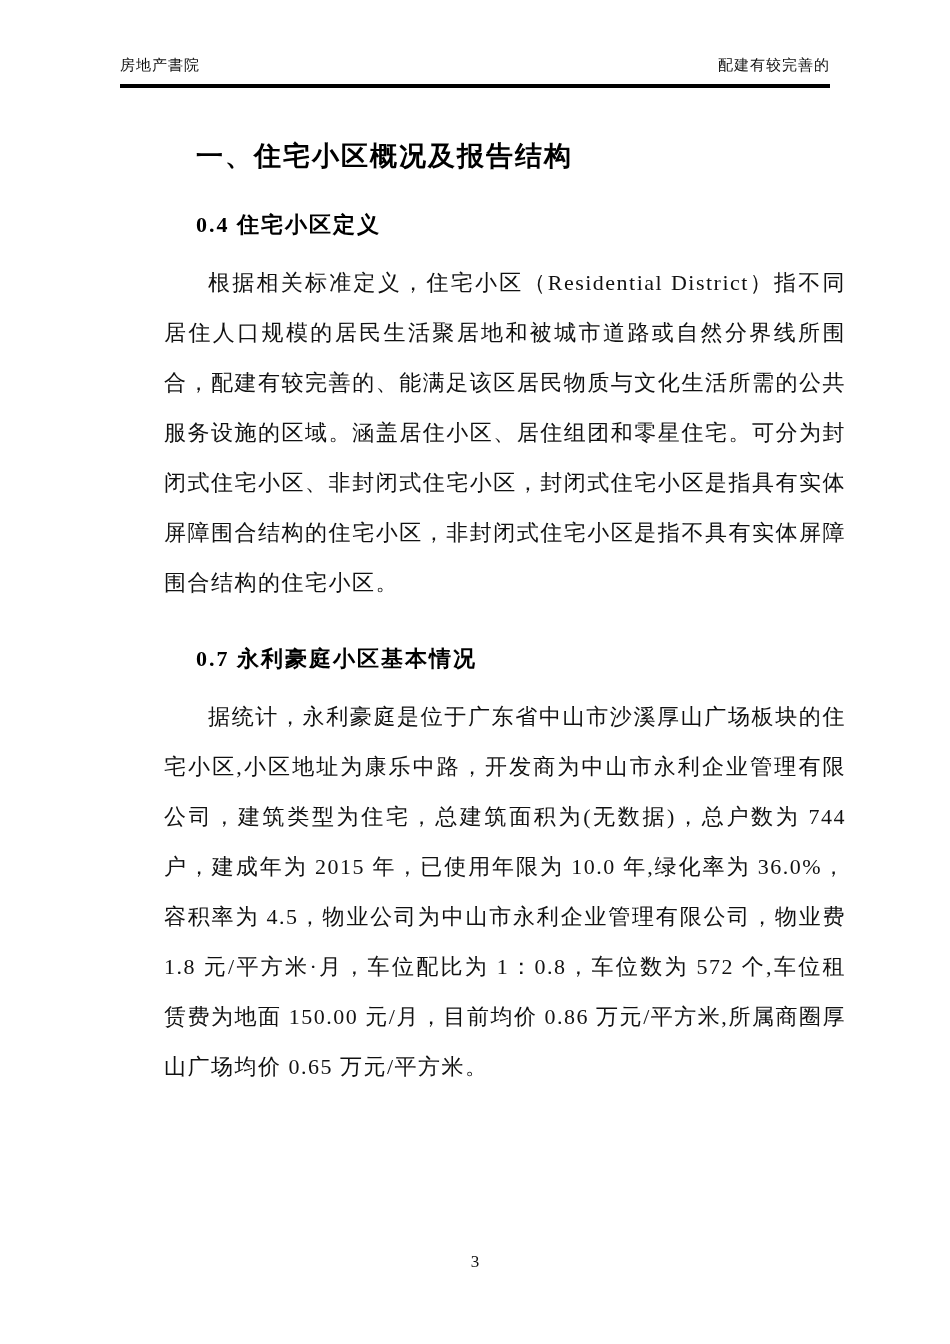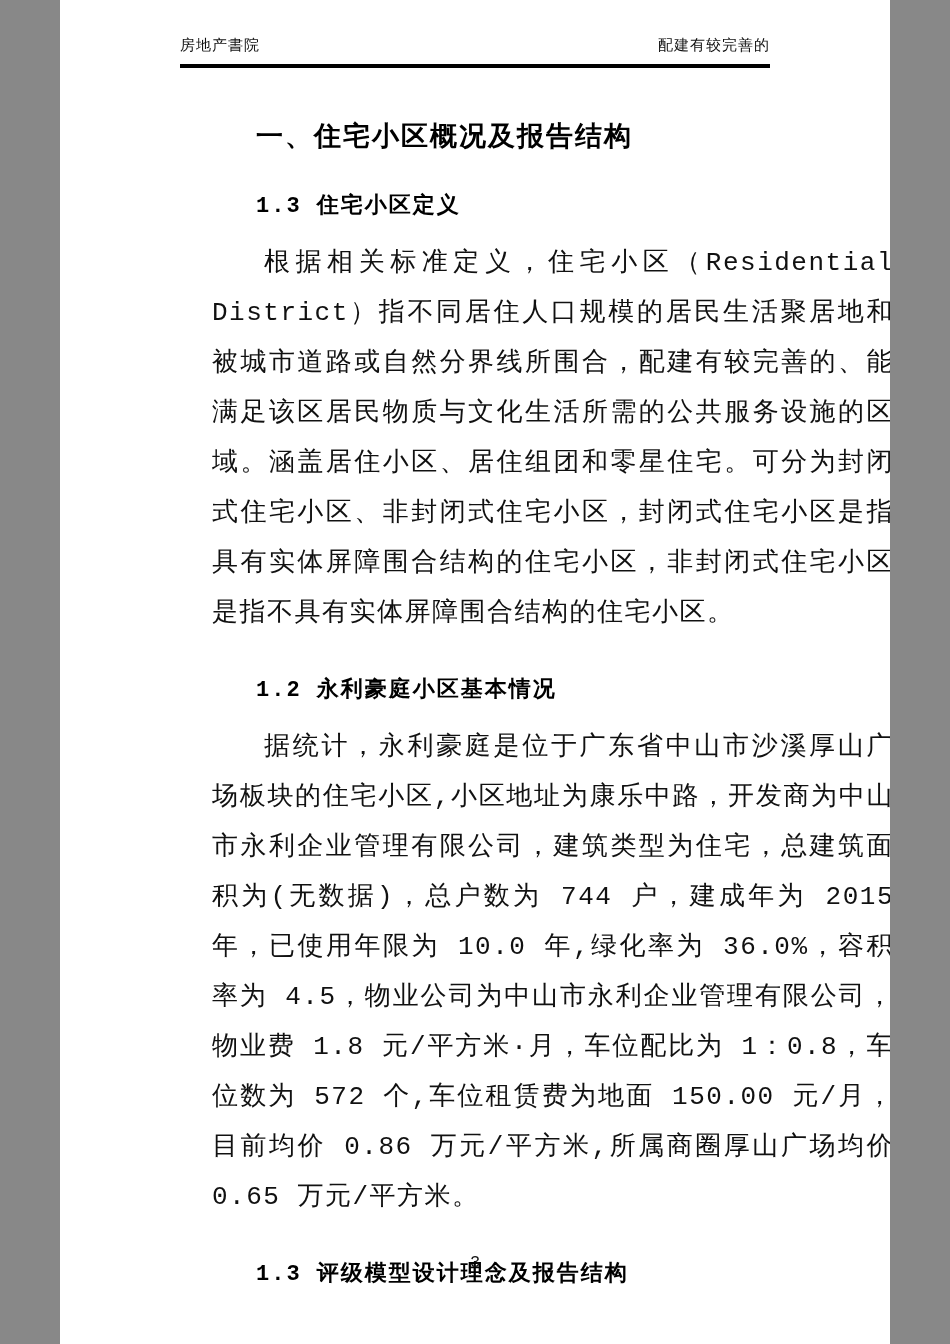--- a/index.html
+++ b/index.html
@@ -1,25 +1,25 @@
 <!DOCTYPE html>
 <html><head>
 <meta charset="utf-8">
 <style>
   * { margin: 0; padding: 0; box-sizing: border-box; }
   html, body { background: #888; }
   .page {
     position: relative;
-    width: 830px;
+    width: 950px;
     height: 1344px;
     margin: 0 auto;
     background: #ffffff;
     color: #1a1a1a;
-    font-family: Liberation Mono, monospace;
-    padding: 36px 120px 0 120px;
+    font-family: Liberation Serif, serif;
+    padding: 56px 120px 0 120px;
     overflow: hidden;
   }
   .page-header {
     display: flex;
     justify-content: space-between;
     align-items: flex-end;
     font-size: 15px;
     letter-spacing: 1px;
     color: #111;
   }
@@ -39,23 +39,23 @@
   .section-title {
     margin-top: 36px;
     margin-left: 76px;
     font-size: 22px;
     font-weight: bold;
     letter-spacing: 2px;
     color: #000;
   }
   .body-para {
     margin-top: 18px;
-    margin-left: 32px;
+    margin-left: 44px;
     width: 682px;
-    font-size: 26px;
+    font-size: 22px;
     line-height: 50px;
     letter-spacing: 1.5px;
     text-align: justify;
     text-indent: 2em;
     color: #111;
   }
   .body-para.no-indent { text-indent: 0; }
   .page-footer {
     position: absolute;
     left: 0;
@@ -75,27 +75,26 @@
     <span>房地产書院</span>
     <span>配建有较完善的</span>
   </header>
 
   <div class="header-rule"></div>
 
   <main>
 
     <h1 class="chapter-title">一、住宅小区概况及报告结构</h1>
 
-    <h2 class="section-title">1.3 住宅小区定义</h2>
+    <h2 class="section-title">0.4 住宅小区定义</h2>
     <p class="body-para">根据相关标准定义，住宅小区（Residential District）指不同居住人口规模的居民生活聚居地和被城市道路或自然分界线所围合，配建有较完善的、能满足该区居民物质与文化生活所需的公共服务设施的区域。涵盖居住小区、居住组团和零星住宅。可分为封闭式住宅小区、非封闭式住宅小区，封闭式住宅小区是指具有实体屏障围合结构的住宅小区，非封闭式住宅小区是指不具有实体屏障围合结构的住宅小区。</p>
 
-    <h2 class="section-title">1.2 永利豪庭小区基本情况</h2>
+    <h2 class="section-title">0.7 永利豪庭小区基本情况</h2>
     <p class="body-para">据统计，永利豪庭是位于广东省中山市沙溪厚山广场板块的住宅小区,小区地址为康乐中路，开发商为中山市永利企业管理有限公司，建筑类型为住宅，总建筑面积为(无数据)，总户数为 744 户，建成年为 2015 年，已使用年限为 10.0 年,绿化率为 36.0%，容积率为 4.5，物业公司为中山市永利企业管理有限公司，物业费 1.8 元/平方米·月，车位配比为 1：0.8，车位数为 572 个,车位租赁费为地面 150.00 元/月，目前均价 0.86 万元/平方米,所属商圈厚山广场均价 0.65 万元/平方米。</p>
 
-    <h2 class="section-title">1.3 评级模型设计理念及报告结构</h2>
 
   </main>
 
   <footer class="page-footer">
     <span>3</span>
   </footer>
 
 </div>
 
 </body></html>

